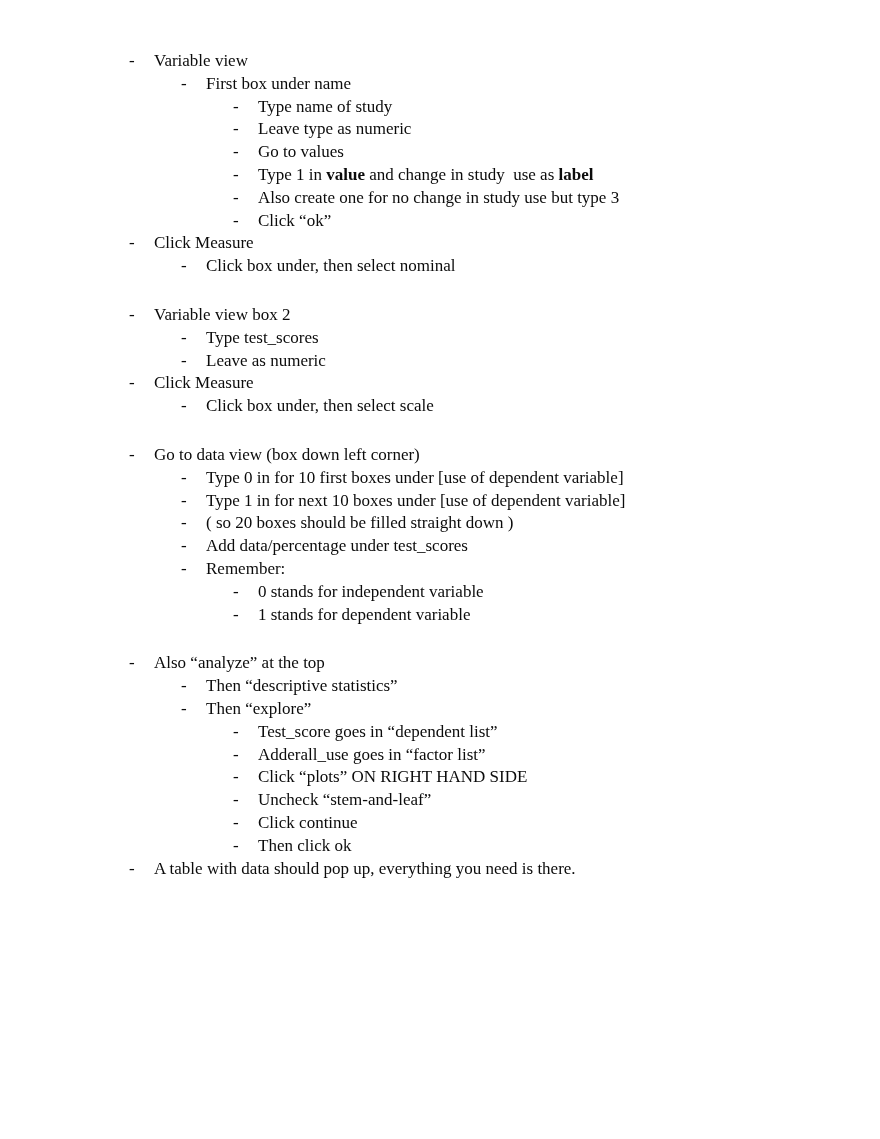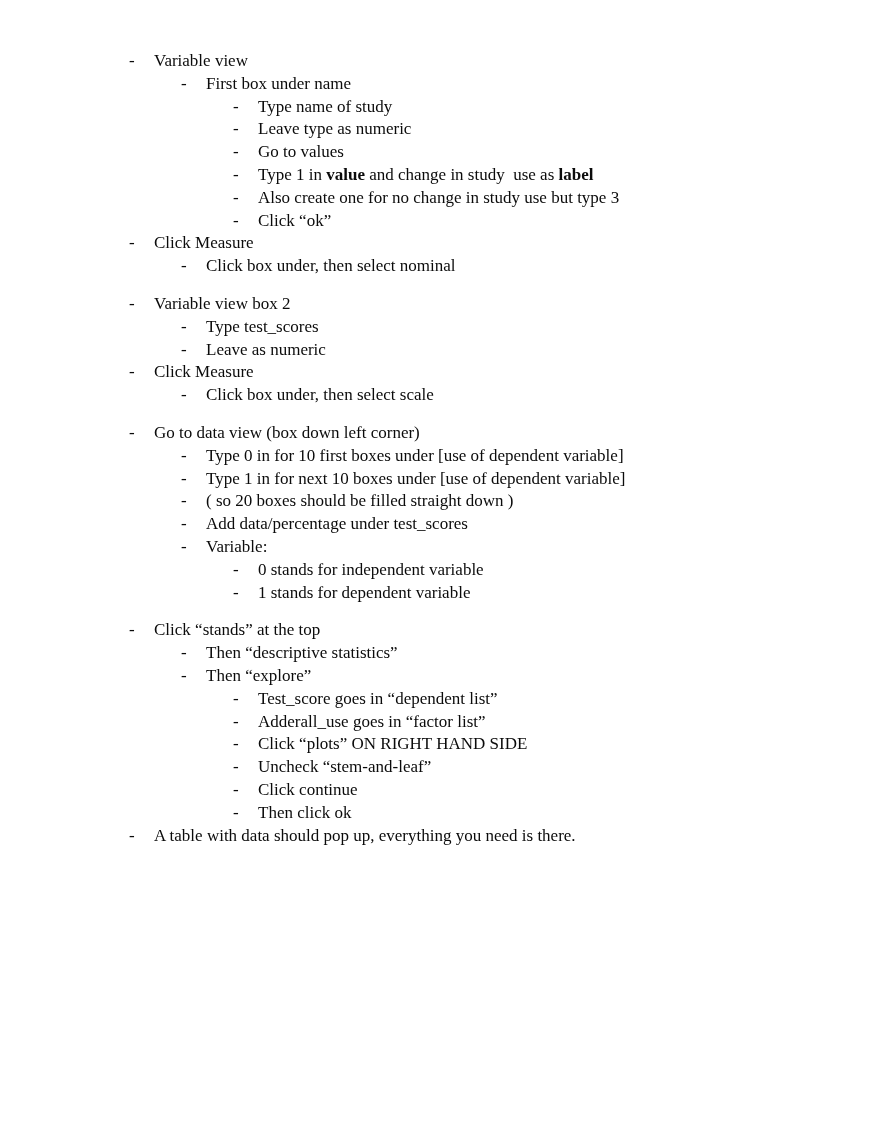--- a/index.html
+++ b/index.html
@@ -16,21 +16,21 @@
     color: #0b0b0b;
   }
   .doc {
     padding-top: 50px;
     box-sizing: border-box;
     width: 880px;
     height: 1139px;
     background: #ffffff;
   }
   .section + .section {
-    margin-top: 15px;
+    margin-top: 26px;
   }
   .line {
     line-height: 22.8px;
     white-space: pre-wrap; 
   }
   .l1 { padding-left: 129px; }
   .l2 { padding-left: 181px; }
   .l3 { padding-left: 233px; }
   .bullet {
     display: inline-block;
@@ -61,26 +61,26 @@
         <div class="line l2"><span class="bullet">-</span><span class="text"><span>Leave as numeric</span></span></div>
         <div class="line l1"><span class="bullet">-</span><span class="text"><span>Click Measure</span></span></div>
         <div class="line l2"><span class="bullet">-</span><span class="text"><span>Click box under, then select scale</span></span></div>
       </div>
       <div class="section">
         <div class="line l1"><span class="bullet">-</span><span class="text"><span>Go to data view (box down left corner)</span></span></div>
         <div class="line l2"><span class="bullet">-</span><span class="text"><span>Type 0 in for 10 first boxes under [use of dependent variable]</span></span></div>
         <div class="line l2"><span class="bullet">-</span><span class="text"><span>Type 1 in for next 10 boxes under [use of dependent variable]</span></span></div>
         <div class="line l2"><span class="bullet">-</span><span class="text"><span>( so 20 boxes should be filled straight down )</span></span></div>
         <div class="line l2"><span class="bullet">-</span><span class="text"><span>Add data/percentage under test_scores</span></span></div>
-        <div class="line l2"><span class="bullet">-</span><span class="text"><span>Variable:</span></span></div>
+        <div class="line l2"><span class="bullet">-</span><span class="text"><span>Remember:</span></span></div>
         <div class="line l3"><span class="bullet">-</span><span class="text"><span>0 stands for independent variable</span></span></div>
         <div class="line l3"><span class="bullet">-</span><span class="text"><span>1 stands for dependent variable</span></span></div>
       </div>
       <div class="section">
-        <div class="line l1"><span class="bullet">-</span><span class="text"><span>Click “stands” at the top</span></span></div>
+        <div class="line l1"><span class="bullet">-</span><span class="text"><span>Also “analyze” at the top</span></span></div>
         <div class="line l2"><span class="bullet">-</span><span class="text"><span>Then “descriptive statistics”</span></span></div>
         <div class="line l2"><span class="bullet">-</span><span class="text"><span>Then “explore”</span></span></div>
         <div class="line l3"><span class="bullet">-</span><span class="text"><span>Test_score goes in “dependent list”</span></span></div>
         <div class="line l3"><span class="bullet">-</span><span class="text"><span>Adderall_use goes in “factor list”</span></span></div>
         <div class="line l3"><span class="bullet">-</span><span class="text"><span>Click “plots” ON RIGHT HAND SIDE</span></span></div>
         <div class="line l3"><span class="bullet">-</span><span class="text"><span>Uncheck “stem-and-leaf”</span></span></div>
         <div class="line l3"><span class="bullet">-</span><span class="text"><span>Click continue</span></span></div>
         <div class="line l3"><span class="bullet">-</span><span class="text"><span>Then click ok</span></span></div>
         <div class="line l1"><span class="bullet">-</span><span class="text"><span>A table with data should pop up, everything you need is there.</span></span></div>
       </div>

